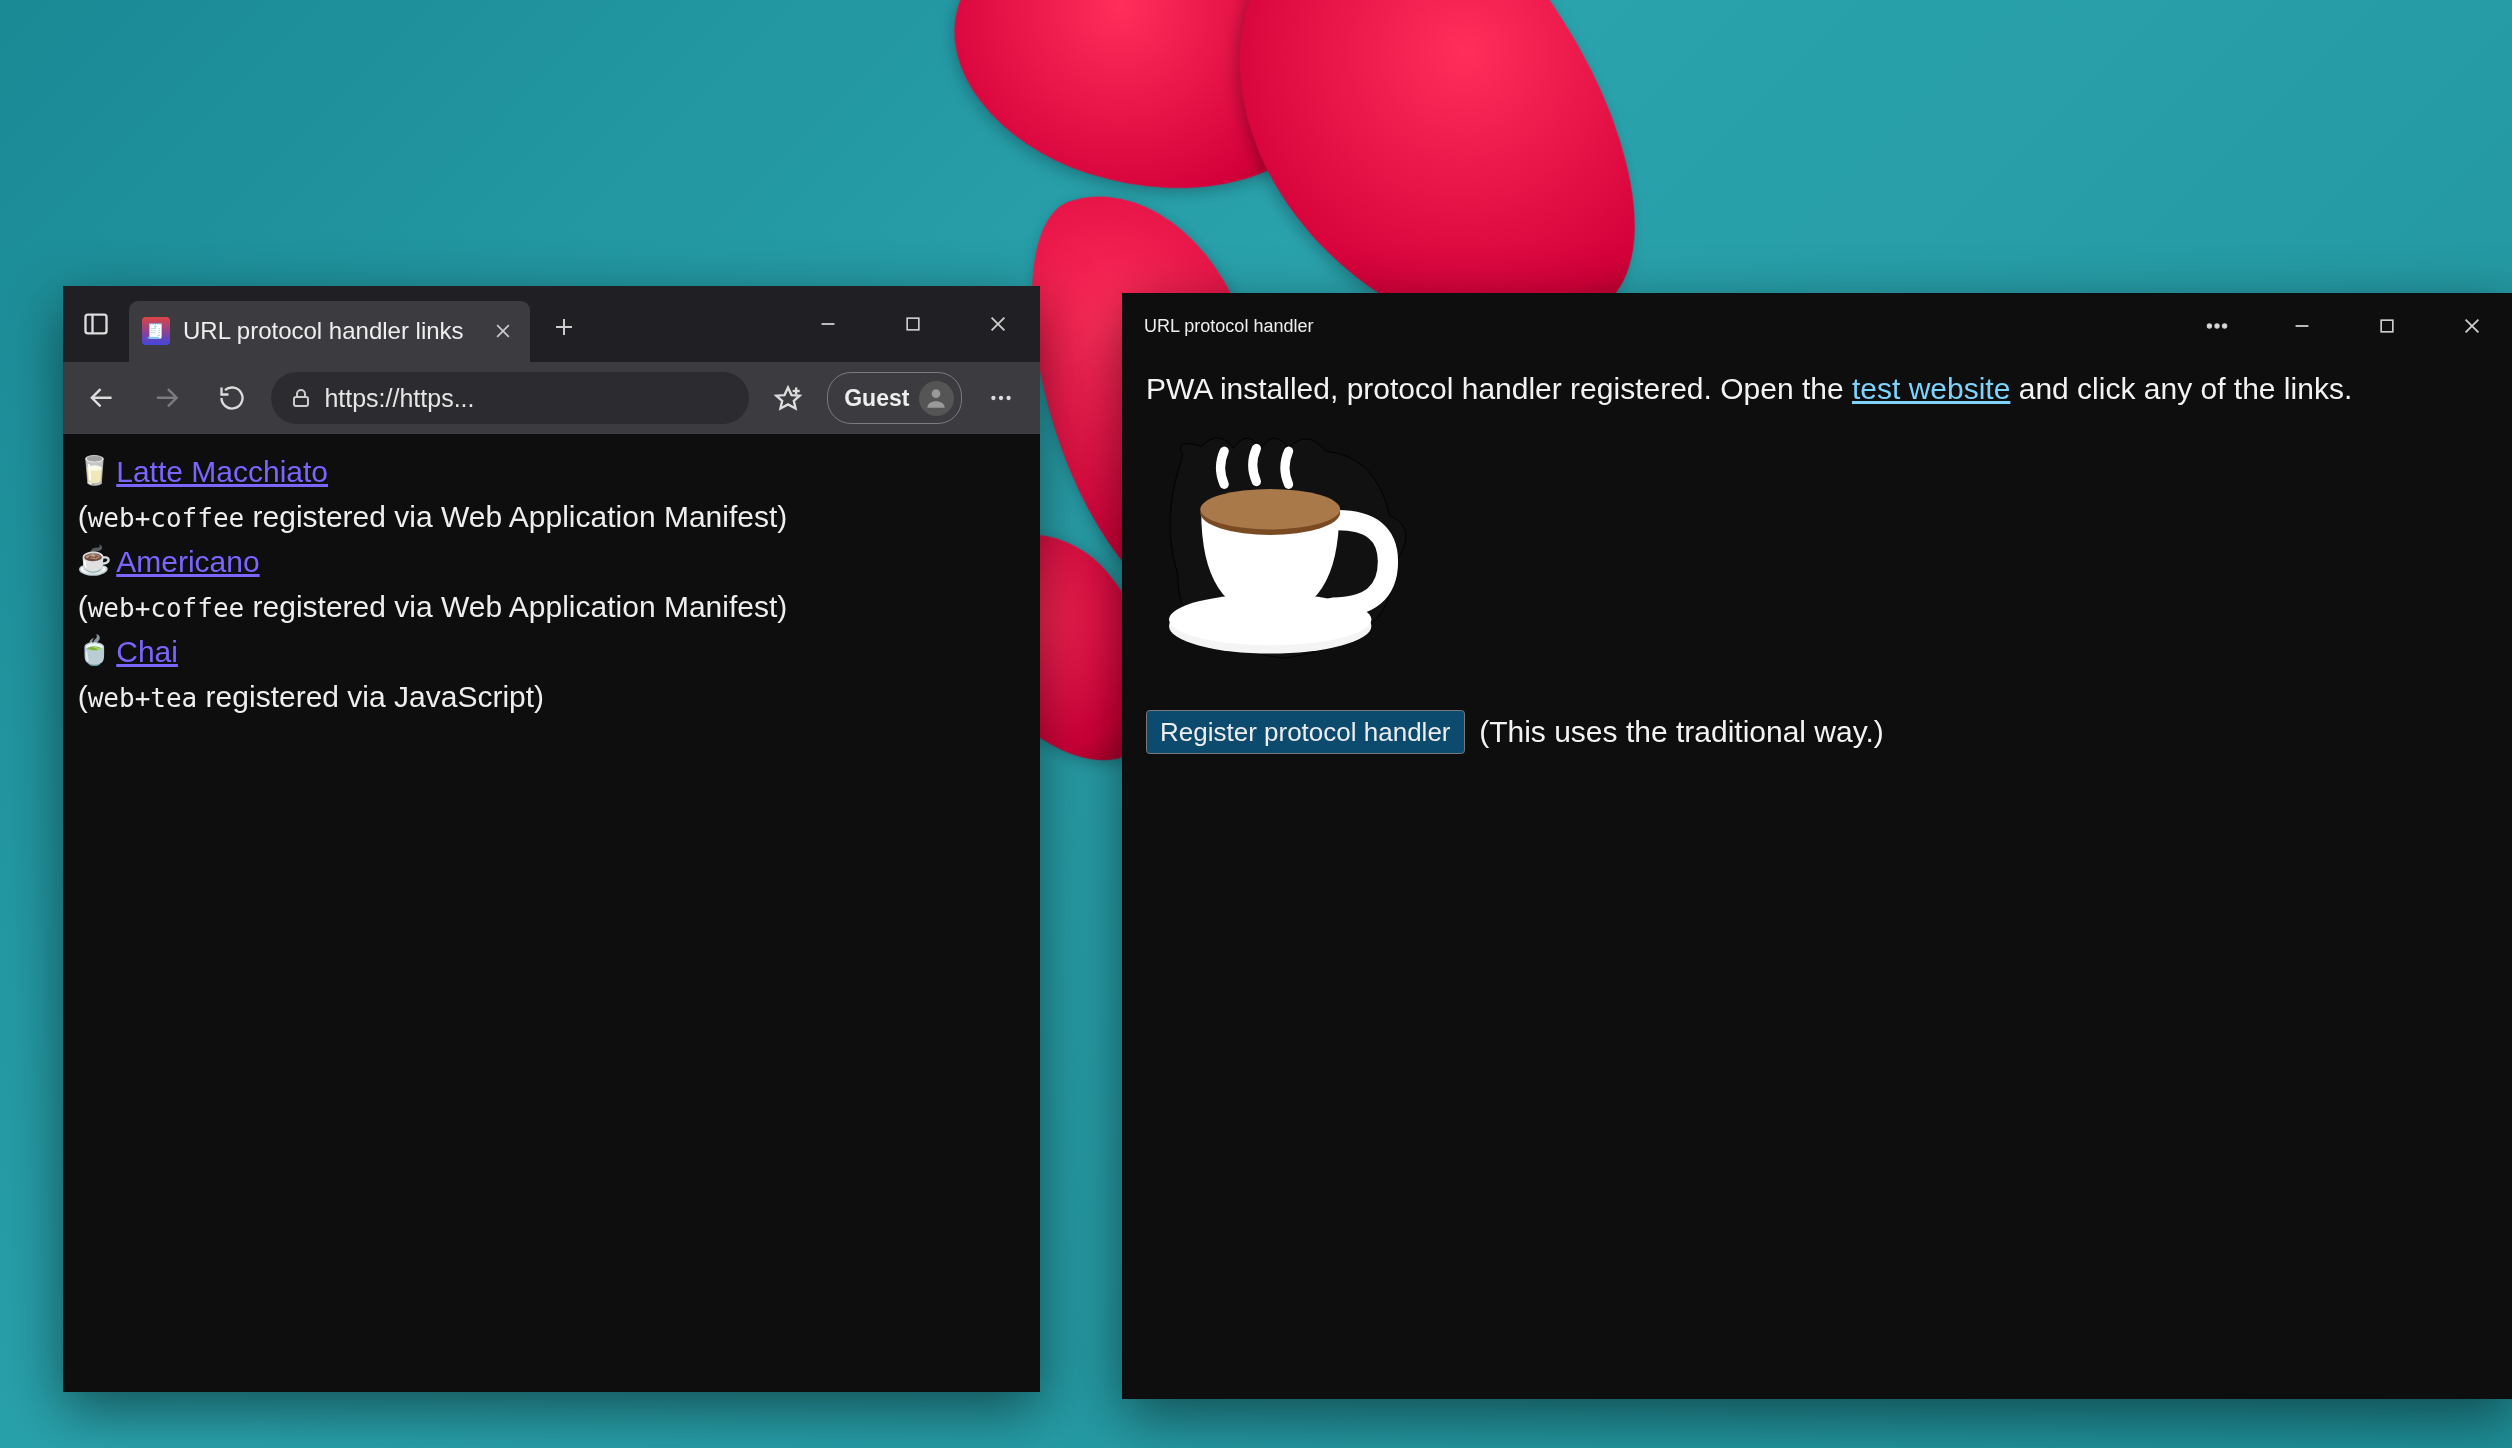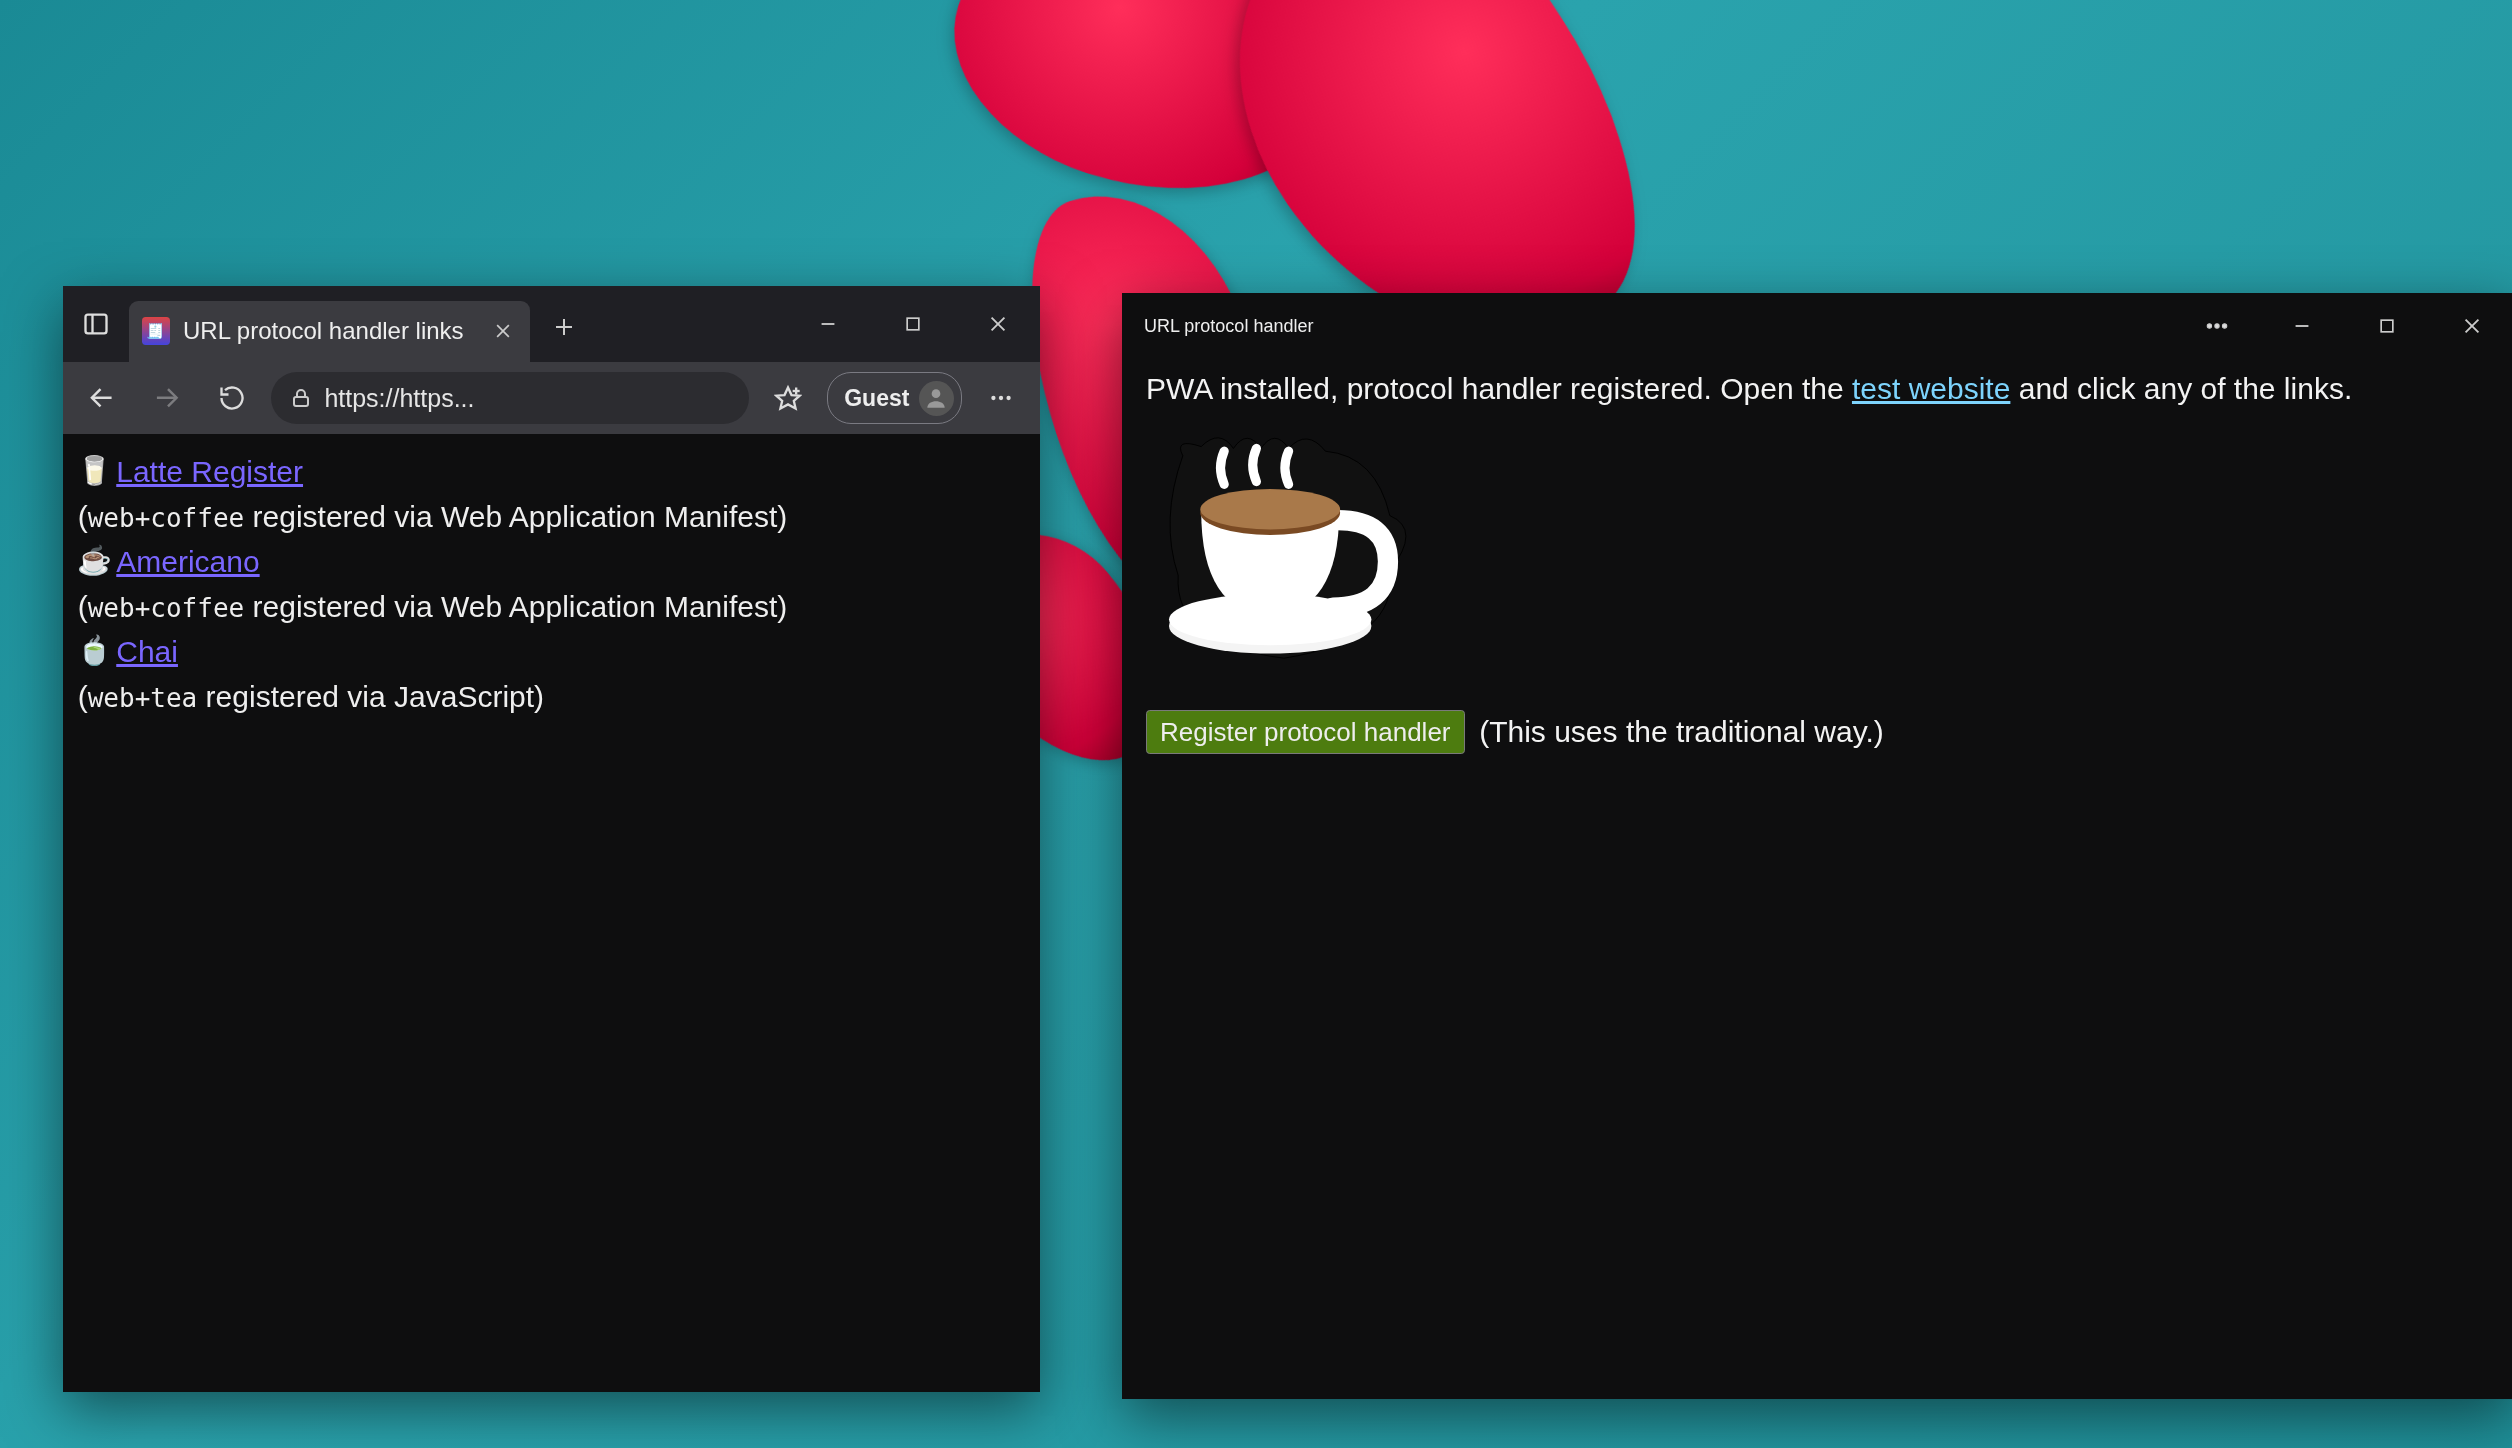--- a/index.html
+++ b/index.html
@@ -49,21 +49,21 @@
 
   
   #pwa { left: 1122px; top: 293px; width: 1392px; height: 1106px; }
   .pwa-titlebar { height:66px; background:#0e0e0f; display:flex; align-items:center; padding-left:22px; }
   .pwa-title { font-size:18px; color:#eee; }
   .pwa-controls { margin-left:auto; display:flex; align-items:center; }
   .pwa-content { flex:1; background:#0e0e0f; padding: 13px 24px; font-size:30px; color:#f3f3f3; }
   .pwa-content a { color:#7dd3fc; text-decoration: underline; }
   .cup-wrap { margin: 22px 0 24px 0; width: 295px; }
   .reg-row { display:flex; align-items:center; gap:14.7px; }
-  .reg-btn { background:#4d7c0f; border:1.8px solid #7a7a7a; color:#eee; padding:5.5px 13px; font-size:26px; border-radius:3.7px; cursor:pointer; }
+  .reg-btn { background:#0c4a6e; border:1.8px solid #7a7a7a; color:#eee; padding:5.5px 13px; font-size:26px; border-radius:3.7px; cursor:pointer; }
 
   svg { display:block; }
 </style>
 </head>
 <body>
 
 <div class="petal" style="left:949px; top:-55px; width:387px; height:240px; transform:rotate(18deg);"></div>
 <div class="petal" style="left:1198px; top:-37px; width:479px; height:332px; transform:rotate(55deg);"></div>
 <div class="petal" style="left:1051px; top:184px; width:212px; height:433px; transform:rotate(-18deg);"></div>
 <div class="petal" style="left:977px; top:516px; width:166px; height:258px; transform:rotate(-40deg);"></div>
@@ -160,21 +160,21 @@
           <circle cx="5" cy="12" r="2"></circle>
           <circle cx="12" cy="12" r="2"></circle>
           <circle cx="19" cy="12" r="2"></circle>
         </svg>
     </div>
   </div>
 
   <div class="content">
     <div class="link-row">
       <span class="link-emoji">🥛</span>
-      <a href="#"> Latte Register</a>
+      <a href="#"> Latte Macchiato</a>
     </div>
     <div class="detail">
       <span>(</span><span class="codeproto">web+coffee</span><span> registered via Web Application Manifest)</span>
     </div>
 
     <div class="link-row">
       <span class="link-emoji">☕</span>
       <a href="#"> Americano</a>
     </div>
     <div class="detail">

